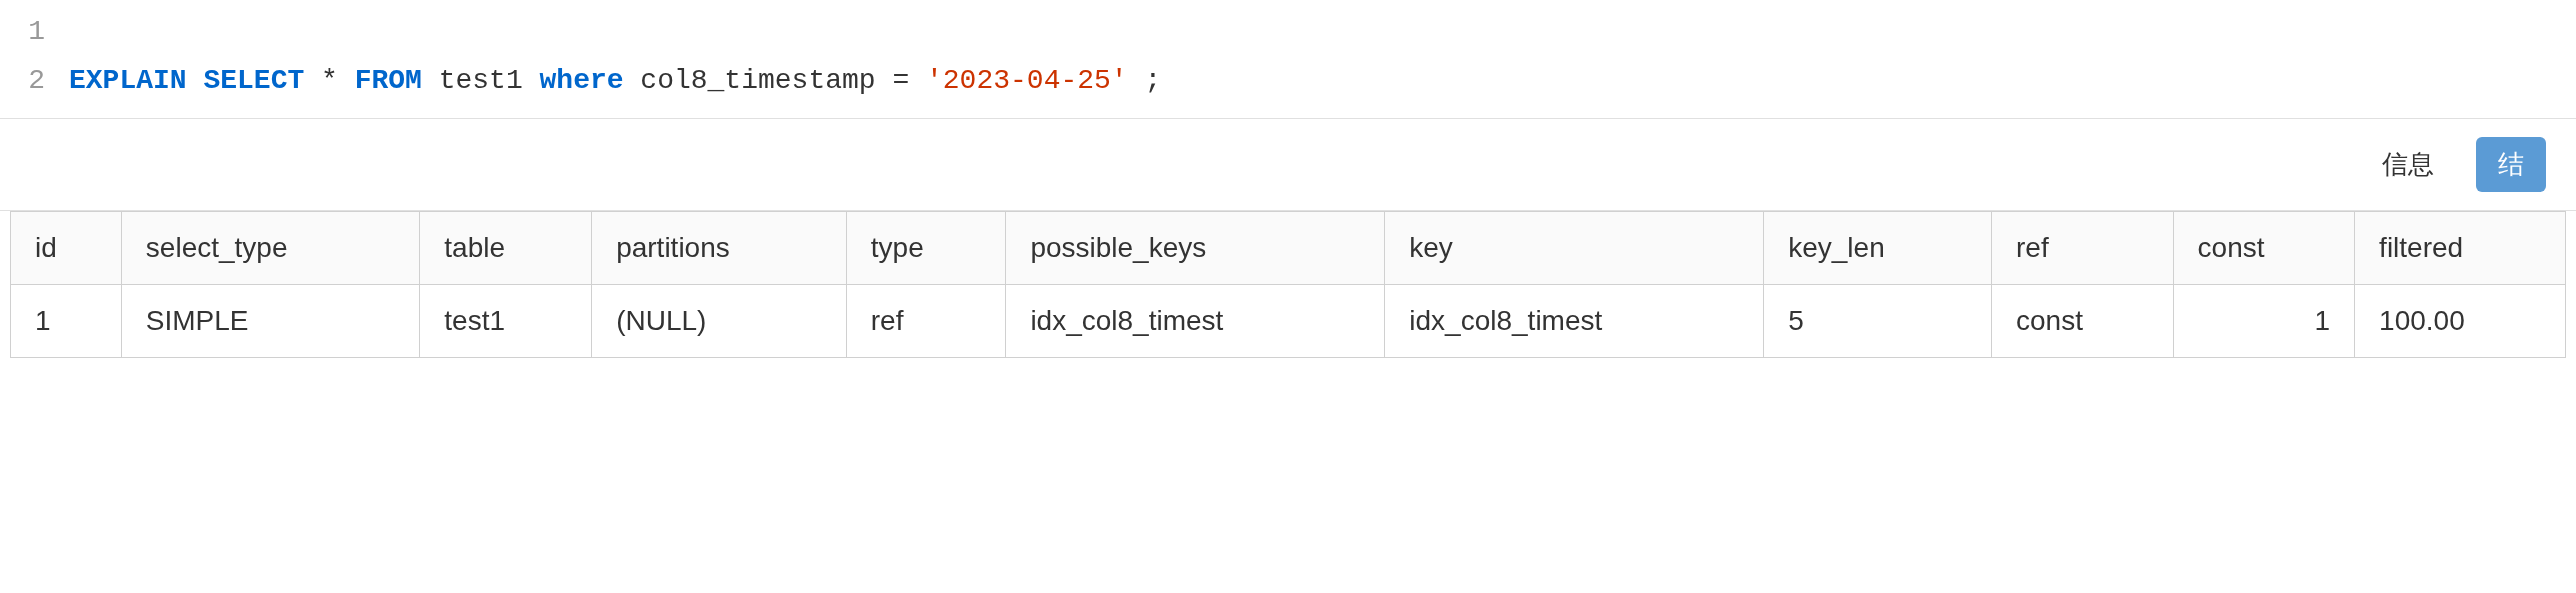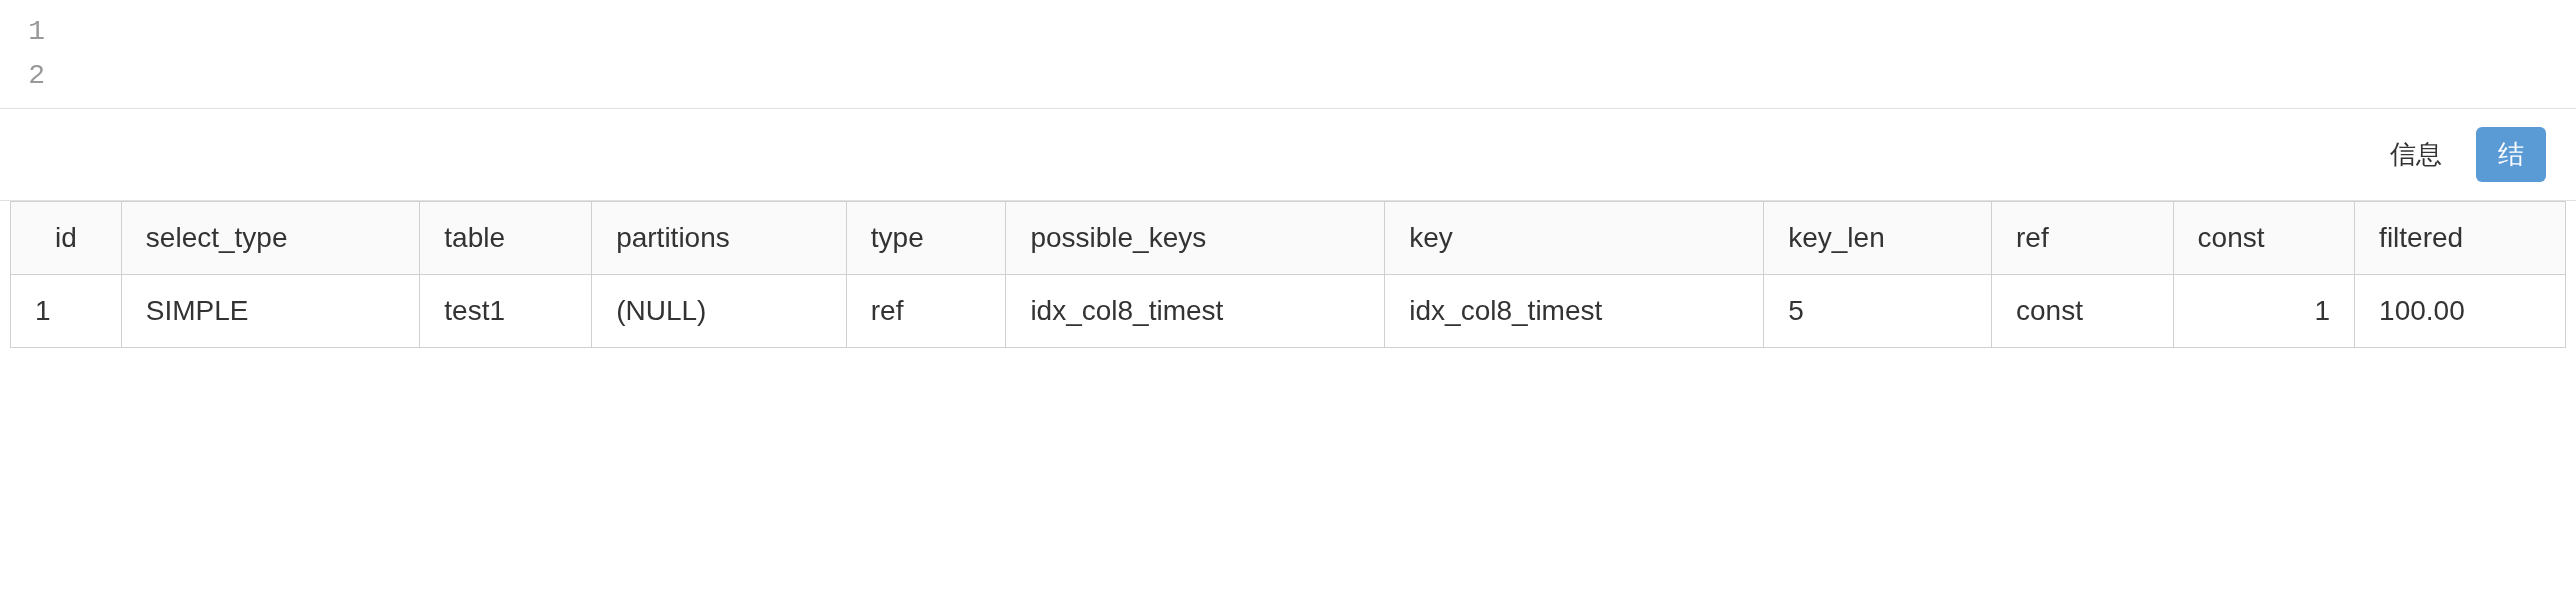--- a/index.html
+++ b/index.html
@@ -58,21 +58,21 @@
 
     .kw-red {
       color: #cc3300;
     }
 
     .toolbar-row {
       display: flex;
       justify-content: flex-end;
       align-items: center;
       padding: 18px 30px;
-      gap: 12px;
+      gap: 20px;
       border-bottom: 1px solid #e0e0e0;
     }
 
     .toolbar-btn {
       padding: 10px 22px;
       font-size: 26px;
       cursor: pointer;
       border: none;
       background: transparent;
       color: #333;
@@ -100,21 +100,20 @@
       border-top: 1px solid #d0d0d0;
       border-bottom: 1px solid #d0d0d0;
       border-right: 1px solid #d0d0d0;
       font-weight: normal;
       color: #333;
       background: #fafafa;
     }
 
     .result-table th:first-child {
       border-left: 1px solid #d0d0d0;
-      text-align: center;
     }
 
     .result-table td {
       padding: 20px 24px;
       border-bottom: 1px solid #d0d0d0;
       border-right: 1px solid #d0d0d0;
       color: #333;
     }
 
     .result-table td:first-child {
@@ -138,20 +137,30 @@
 
 <div class="editor-area">
 
   <div class="code-line">
     <span class="line-number">1</span>
     <span class="code-content"></span>
   </div>
 
   <div class="code-line">
     <span class="line-number">2</span>
+    <span class="code-content">
+      <span class="kw-blue">EXPLAIN SELECT</span>
+      <span class="kw-normal"> * </span>
+      <span class="kw-blue">FROM</span>
+      <span class="kw-normal"> test1 </span>
+      <span class="kw-blue">where</span>
+      <span class="kw-normal"> col8_timestamp = </span>
+      <span class="kw-red">'2023-04-25'</span>
+      <span class="kw-normal">;</span>
+    </span>
   </div>
 </div>
 
 <div class="toolbar-row">
   <button class="toolbar-btn">信息</button>
   <button class="toolbar-btn-active">结</button>
 </div>
 
 <div class="table-wrapper">
   <table class="result-table">

